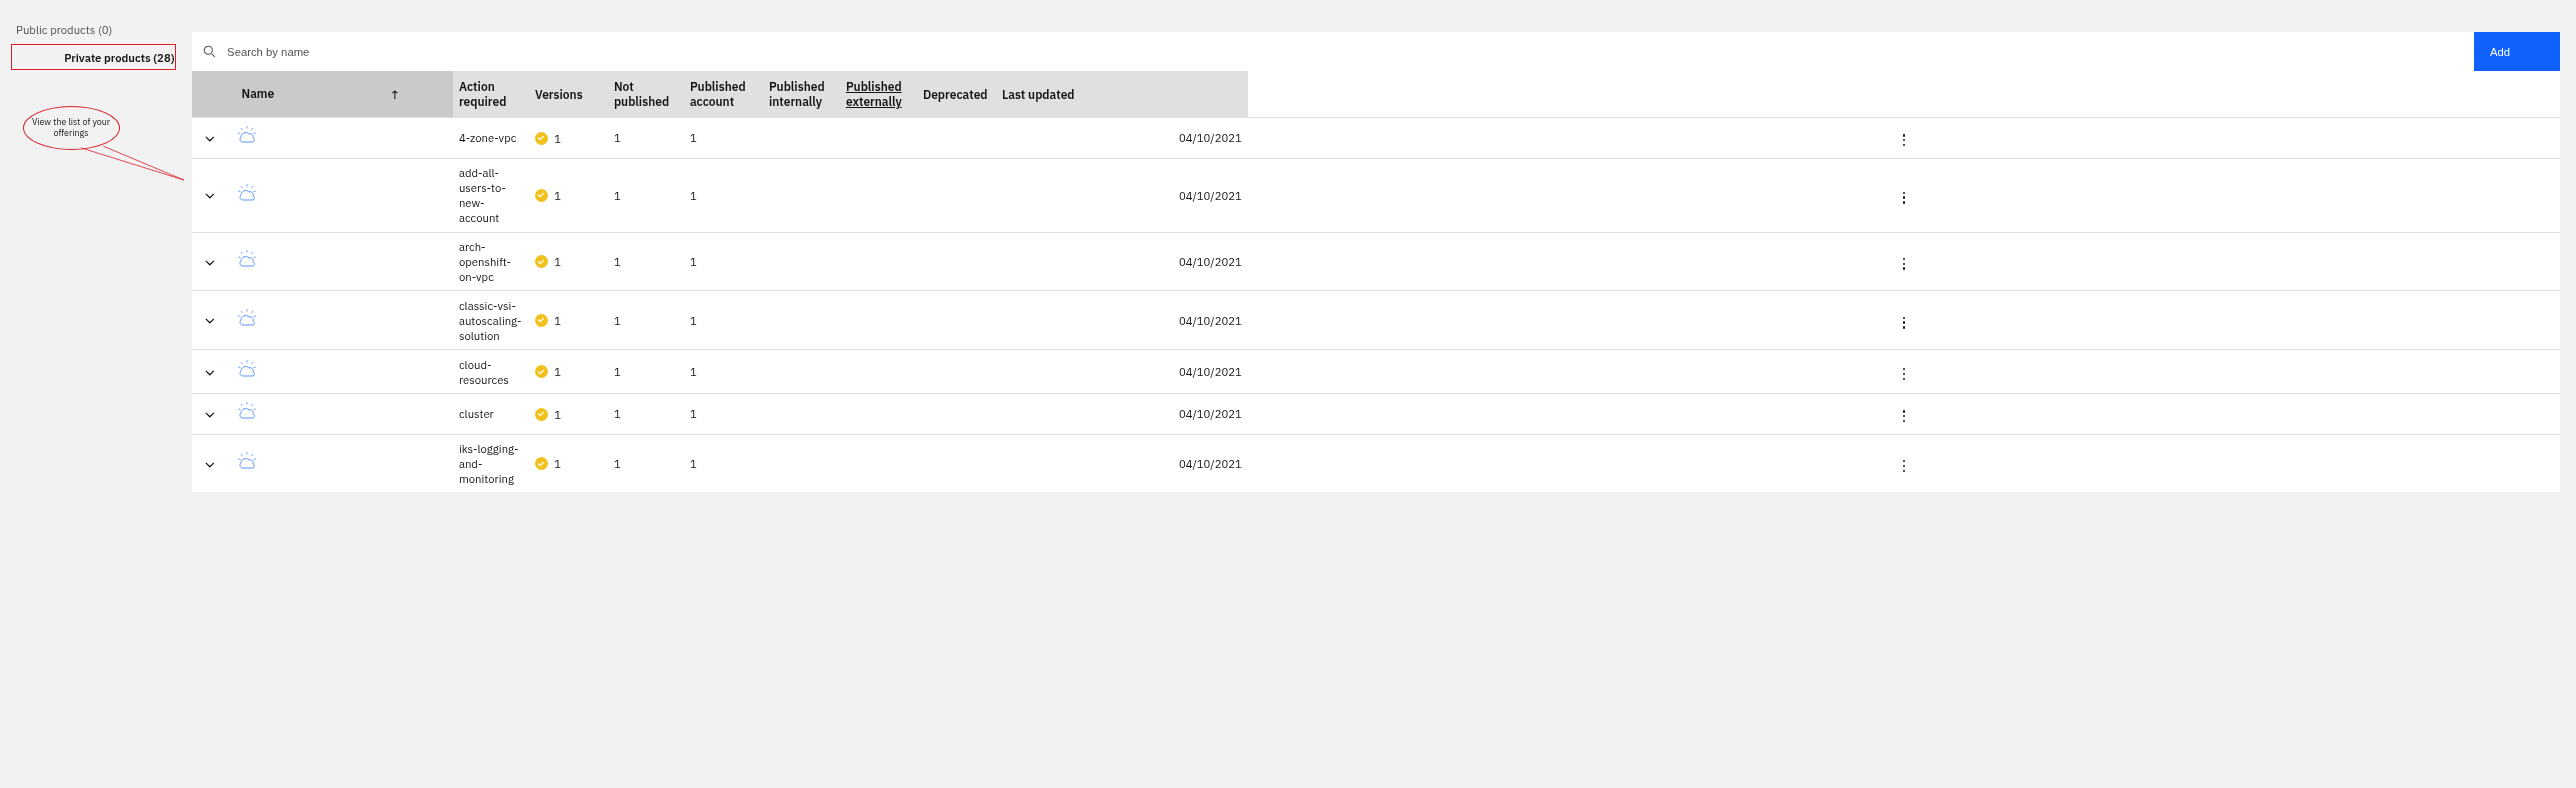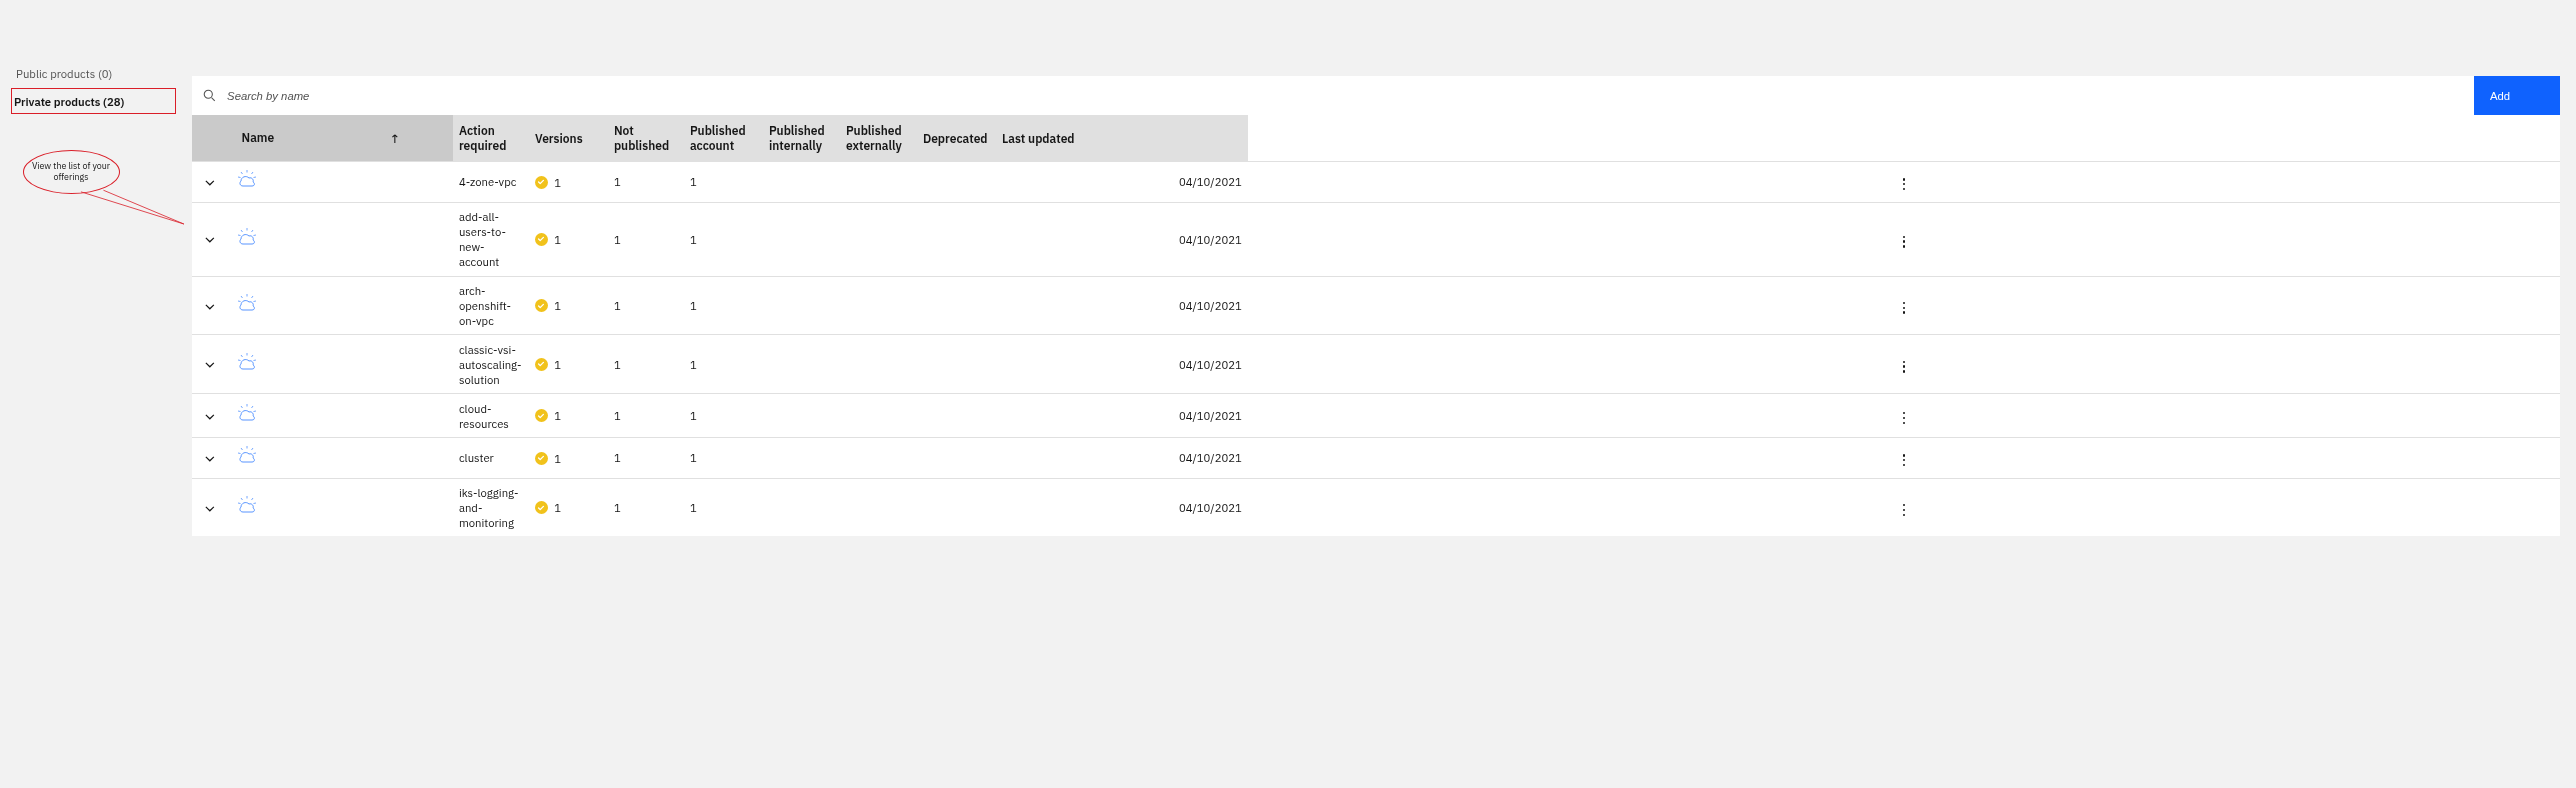--- a/index.html
+++ b/index.html
@@ -6,39 +6,39 @@
   body {
     font-family: "IBM Plex Sans", -apple-system, BlinkMacSystemFont, "Segoe UI", Helvetica, Arial, sans-serif;
     background: #f2f2f2;
     color: #161616;
     font-size: 11.3px;
   }
   .page {
     display: flex;
     align-items: flex-start;
     padding: 16px 0 0 14.5px;
-    margin-top: 44px;
   }
   .sidebar {
     width: 161px;
     flex-shrink: 0;
     position: relative;
   }
   .sidebar .nav-item {
     padding: 6.4px 0 6.4px 1.6px;
     color: #525252;
     cursor: pointer;
   }
   .sidebar .nav-item.selected {
     border: 1.6px solid #da1e28;
     color: #161616;
     font-weight: 600;
     padding: 4.8px 0 4.8px 0px;
     margin-left: -3.2px;
     padding-left: 1.6px;
+    text-align: right;
   }
   .main {
     flex: 1;
     padding: 16px 16px 0 16px;
   }
   .title {
     font-size: 17.7px;
     font-weight: 400;
     margin-bottom: 1.6px;
   }
@@ -61,21 +61,20 @@
   }
   .search-wrap svg { flex-shrink: 0; }
   .search-input {
     border: none;
     outline: none;
     font-size: 11.3px;
     margin-left: 11.3px;
     width: 100%;
     background: transparent;
     color: #525252;
-    font-style: italic;
   }
   .search-input::placeholder { color: #525252; }
   .add-btn {
     background: #0f62fe;
     color: #fff;
     border: none;
     padding: 0 50px 0 16px;
     font-size: 11.3px;
     text-align: left;
     cursor: pointer;
@@ -99,21 +98,21 @@
     background: #cacaca;
     padding-left: 13px;
   }
   .col-expand { width: 37px; }
   .col-name   { width: 224px; }
   .col-action { width: 76px; }
   .col-versions { width: 79px; }
   .col-notpub { width: 76px; }
   .col-pubacc { width: 79px; }
   .col-pubint { width: 77px; }
-  .col-pubext { width: 77px; }
+  .col-pubext { width: 77px; text-decoration: underline; }
   .col-deprecated { width: 79px; }
   .col-updated { width: 177px; }
   .col-menu { width: 35px; }
   th .sort-arrow {
     display: inline-block;
     vertical-align: middle;
     margin-left: 113px;
   }
   .table tbody td {
     border-top: 0.8px solid #e0e0e0;

